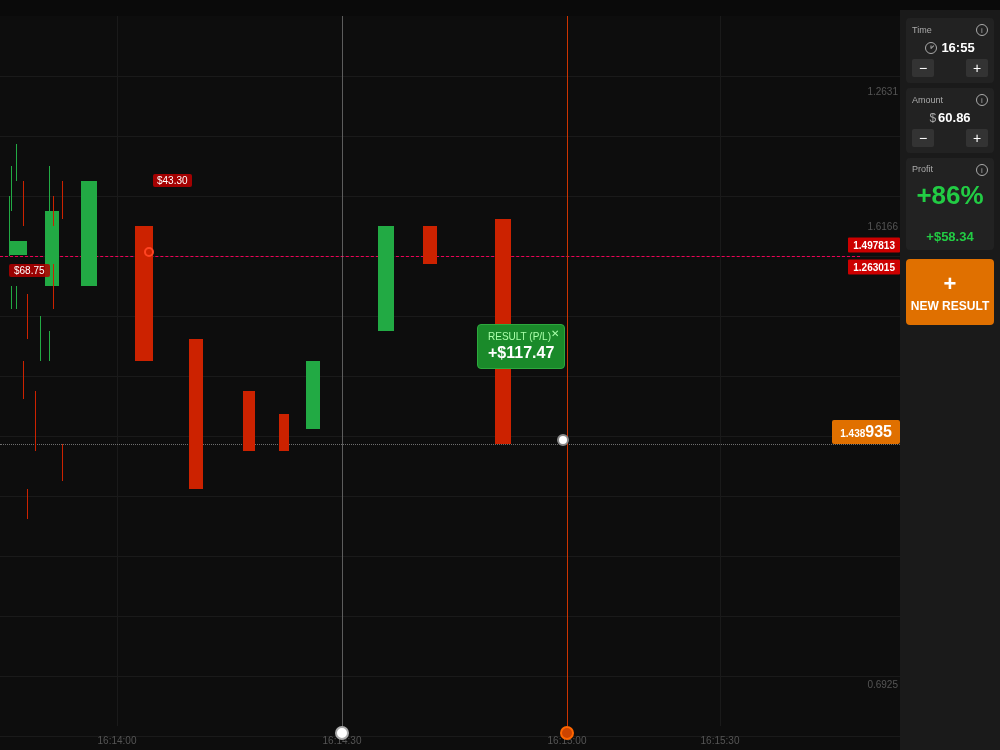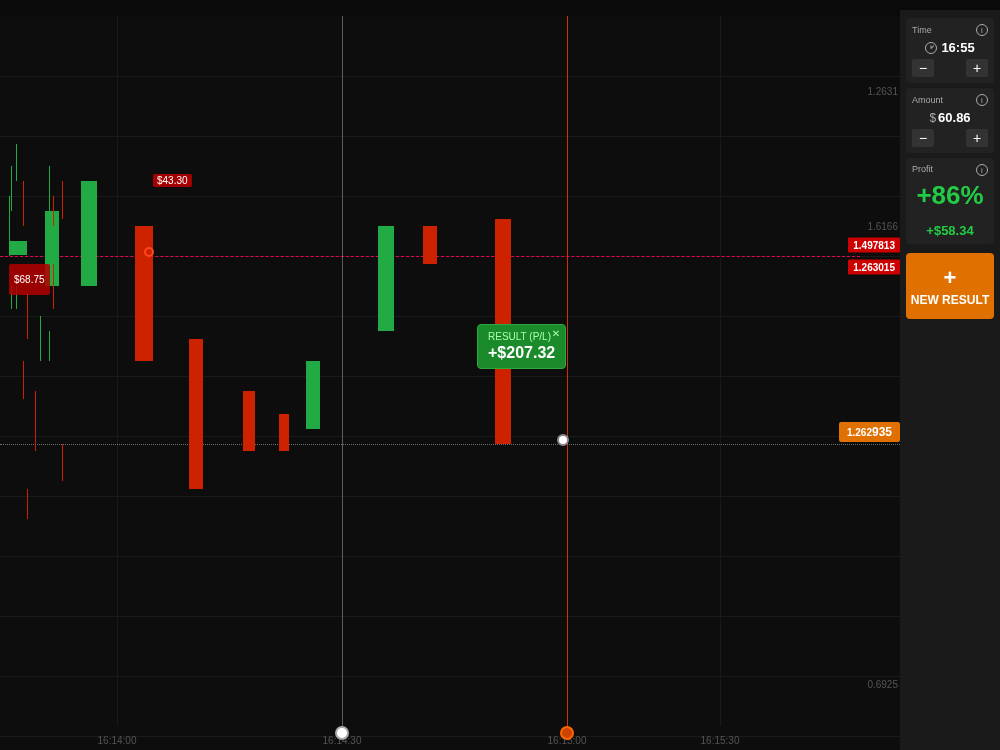--- a/index.html
+++ b/index.html
@@ -234,21 +234,21 @@
     .profit-percent {
       font-size: 26px;
       font-weight: bold;
       color: #22cc44;
     }
 
     .profit-dollar {
       font-size: 13px;
       color: #22cc44;
       font-weight: bold;
-      margin-top: 12px;
+      margin-top: 18px;
     }
 
     
     #new-option-btn {
       width: 100%;
       background: #e07000;
       border: none;
       border-radius: 4px;
       color: #fff;
       font-size: 12px;
@@ -338,21 +338,21 @@
   <div style="position:absolute; left:9%; top:22%; width:16px; height:14%; background:#22aa44;"></div>
   <div style="position:absolute; left:16px; top:17%; width:1px; height:5%; background:#22aa44;"></div>
   <div style="position:absolute; left:16px; top:36%; width:1px; height:3%; background:#22aa44;"></div>
 
   <div style="position:absolute; left:15%; top:28%; width:18px; height:18%; background:#cc2200;"></div>
   <div style="position:absolute; left:23px; top:22%; width:1px; height:6%; background:#cc2200;"></div>
   <div style="position:absolute; left:23px; top:46%; width:1px; height:5%; background:#cc2200;"></div>
 
   <div class="candle-dollar" style="position:absolute; left:17%; top:21%; background:rgba(180,0,0,0.9); font-size:10px; color:#fff; padding:1px 4px; border-radius:2px;">$43.30</div>
 
-  <div style="position:absolute; left:1%; top:33%; background:rgba(180,0,0,0.85); color:#fff; font-size:10px; padding:10px 5px; border-radius:2px;">$68.75</div>
+  <div style="position:absolute; left:1%; top:33%; background:rgba(180,0,0,0.85); color:#fff; font-size:10px; padding:1px 5px; border-radius:2px;">$68.75</div>
 
   <div class="circle-marker-red" style="left: 16%; top: 31.5%; transform:translateY(-50%);"></div>
 
   <div style="position:absolute; left:21%; top:43%; width:14px; height:20%; background:#cc2200;"></div>
   <div style="position:absolute; left:27px; top:37%; width:1px; height:6%; background:#cc2200;"></div>
   <div style="position:absolute; left:27px; top:63%; width:1px; height:4%; background:#cc2200;"></div>
 
   <div style="position:absolute; left:27%; top:50%; width:12px; height:8%; background:#cc2200;"></div>
   <div style="position:absolute; left:31%; top:53%; width:10px; height:5%; background:#cc2200;"></div>
   <div style="position:absolute; left:35px; top:50%; width:1px; height:8%; background:#cc2200;"></div>
@@ -370,24 +370,24 @@
 
   <div style="position:absolute; left:55%; top:27%; width:16px; height:30%; background:#cc2200;"></div>
   <div style="position:absolute; left:62px; top:22%; width:1px; height:5%; background:#cc2200;"></div>
   <div style="position:absolute; left:62px; top:57%; width:1px; height:5%; background:#cc2200;"></div>
 
   <div class="circle-marker" style="left: 62.5%; top: 56.5%; transform:translate(-50%,-50%);"></div>
 
   <div id="result-popup" style="left: 53%; top: 41%;">
     <span class="close-btn">✕</span>
     <div class="result-label">RESULT (P/L)</div>
-    <div class="result-value">+$207.32</div>
+    <div class="result-value">+$117.47</div>
   </div>
 
-  <div class="price-tag-orange" style="top: 55.5%; right: 0; transform: translateY(-50%);"><span style="font-size: 10px;">1.262</span><span style="font-size: 12px; font-weight: bold;">935</span></div>
+  <div class="price-tag-orange" style="top: 55.5%; right: 0; transform: translateY(-50%);"><span style="font-size: 10px;">1.438</span><span style="font-size: 16px; font-weight: bold;">935</span></div>
 
   <div class="price-tag-red" style="top: 30.5%; right: 0; transform: translateY(-50%);">1.497813</div>
   <div class="price-tag-red" style="top: 33.5%; right: 0; transform: translateY(-50%);">1.263015</div>
 
   <div style="position:absolute; left:38%; bottom:26px; width:14px; height:14px; border-radius:50%; background:#fff; border:2px solid #aaa; transform:translateX(-50%);"></div>
   <div style="position:absolute; left:63%; bottom:26px; width:14px; height:14px; border-radius:50%; background:#cc4400; border:2px solid #ff6600; transform:translateX(-50%);"></div>
 
 </div>
 
 <div id="right-panel">

